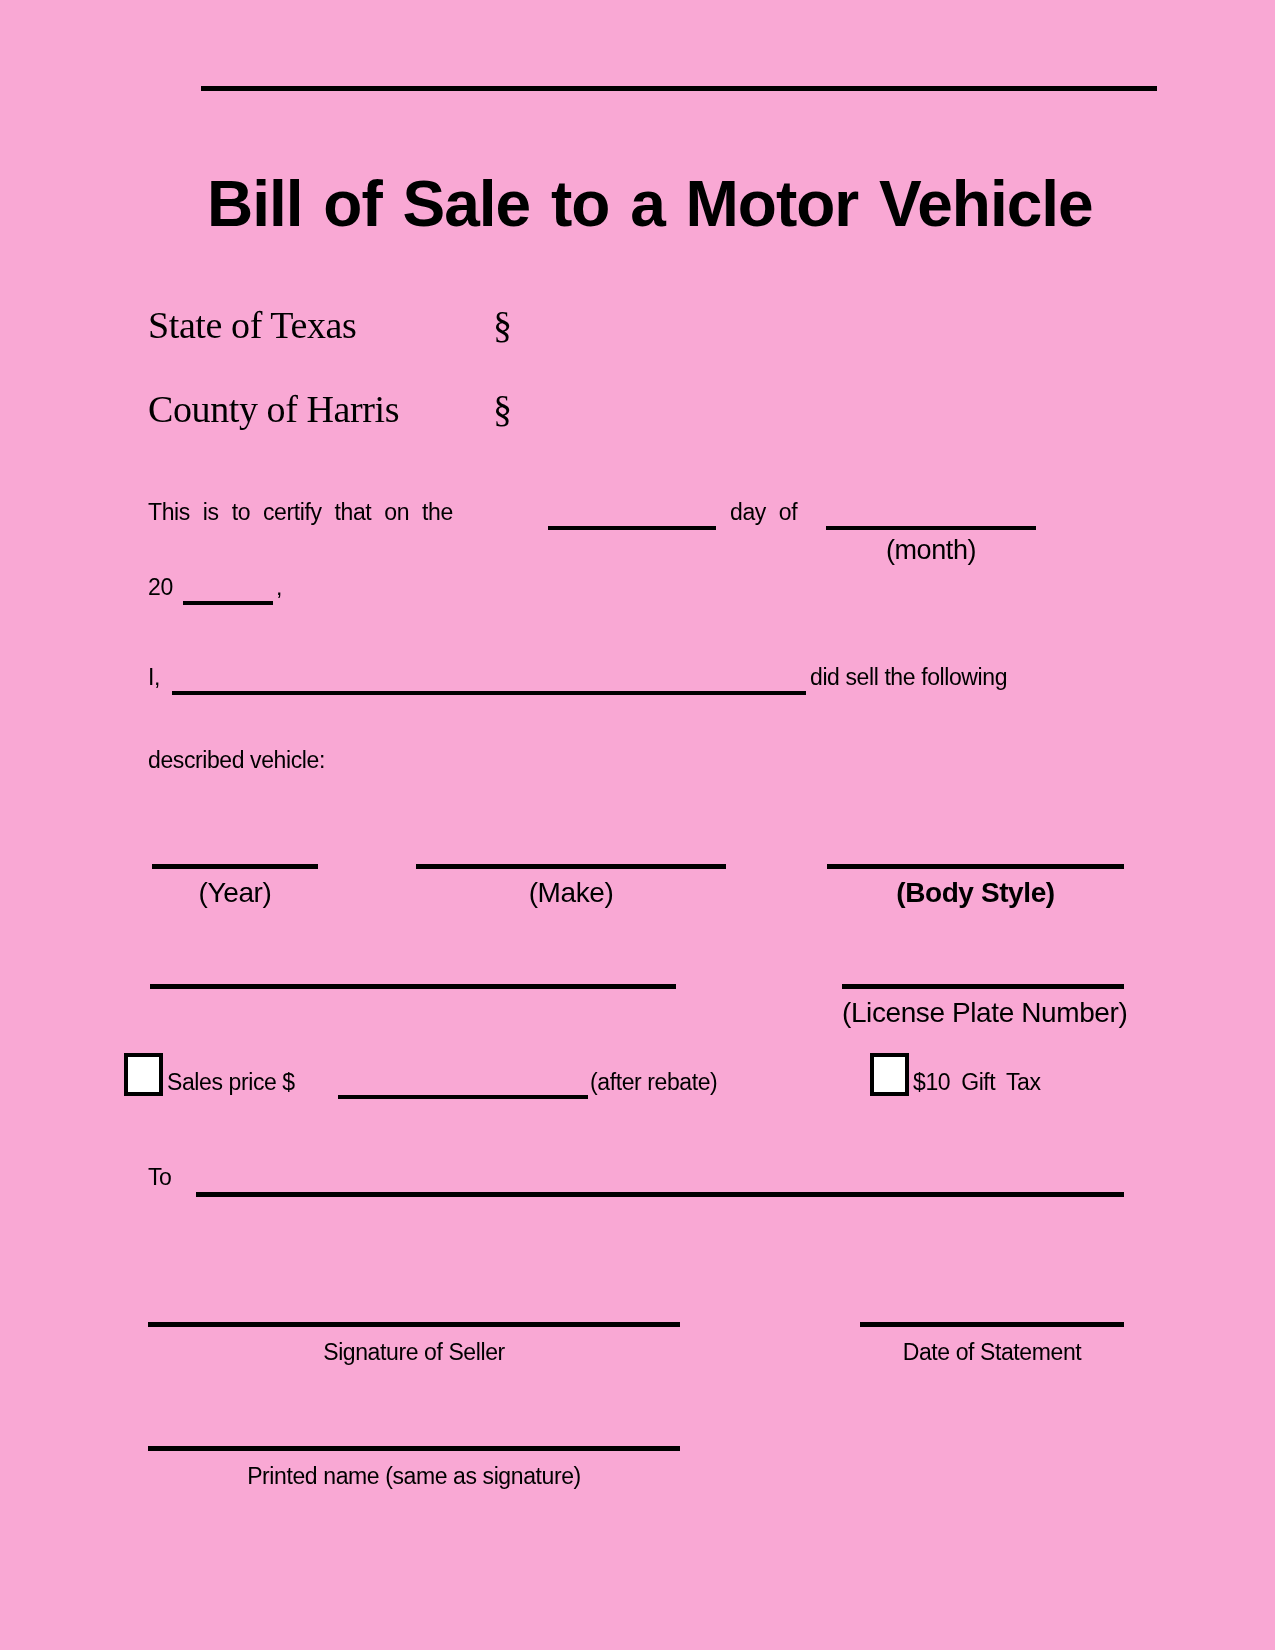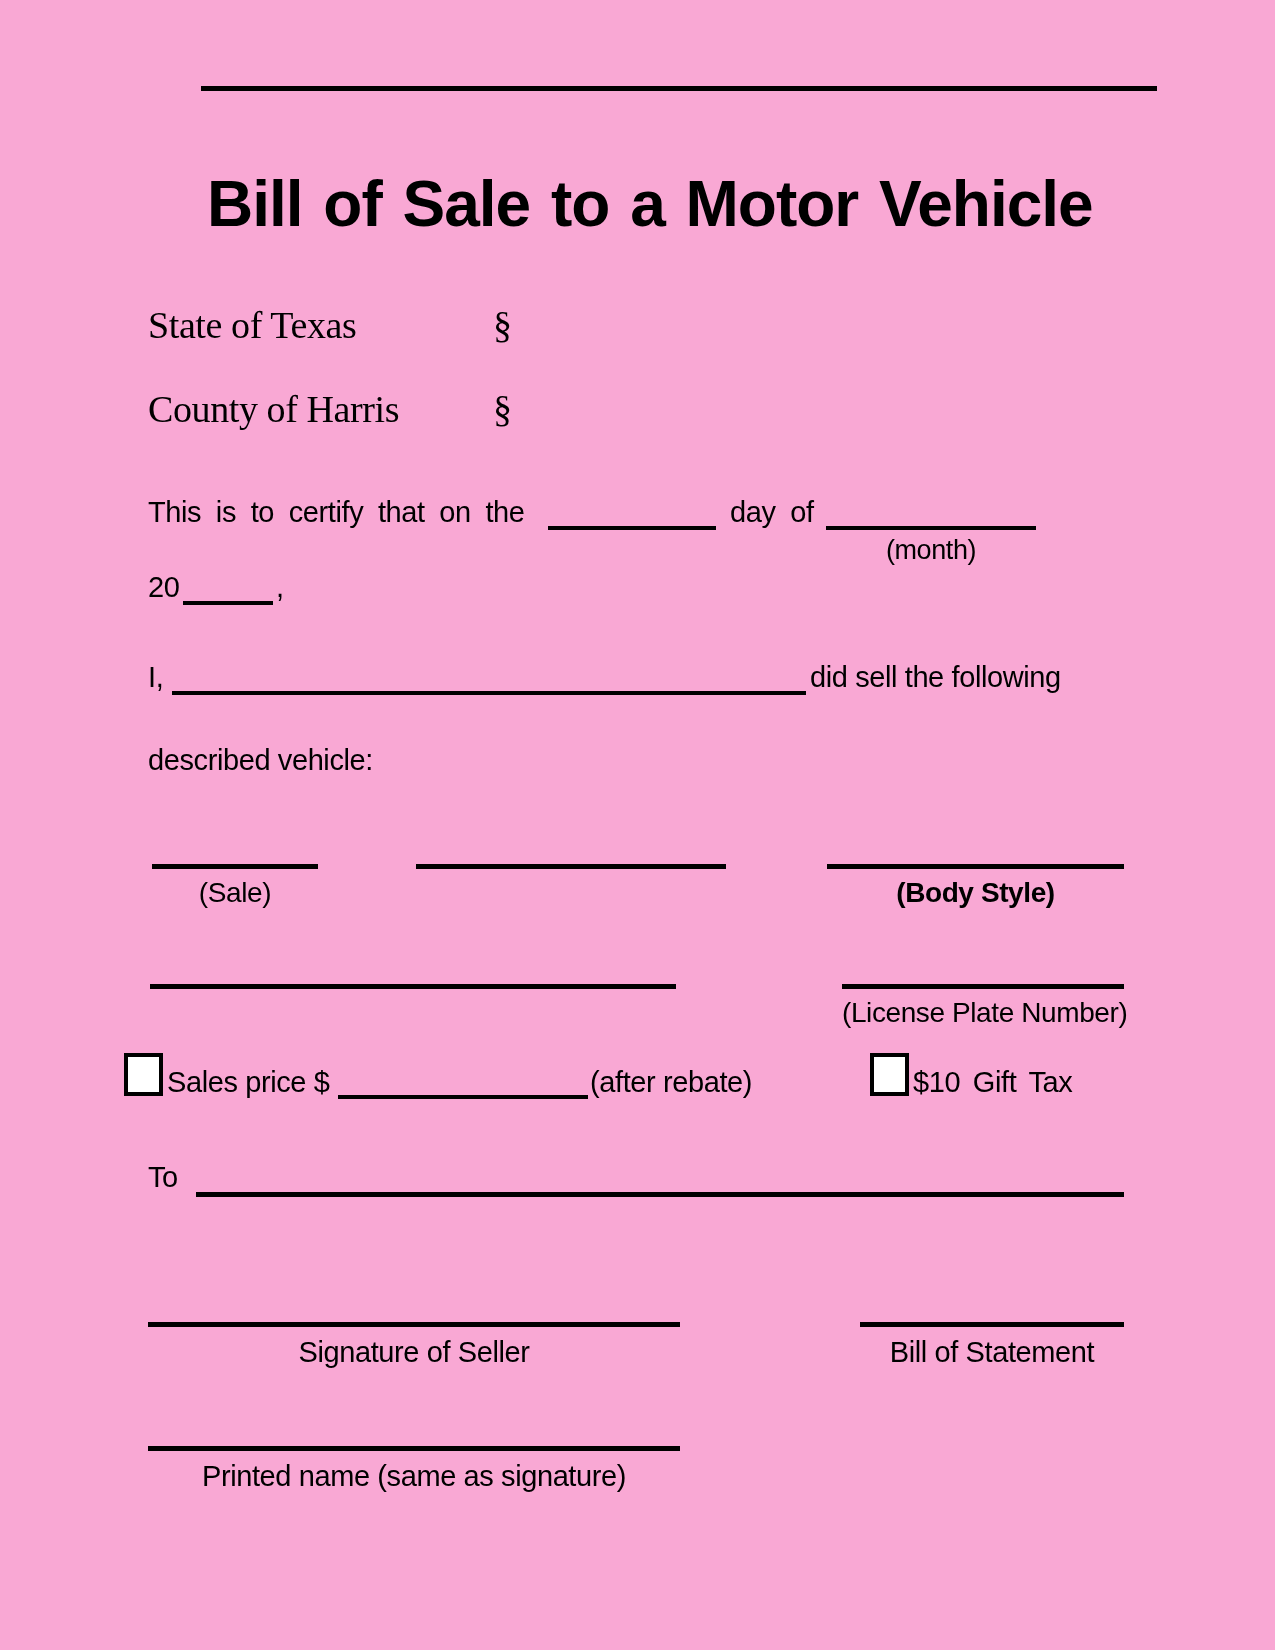--- a/index.html
+++ b/index.html
@@ -12,21 +12,21 @@
     overflow:hidden;
     letter-spacing:-0.4px;
   }
   .abs{position:absolute;white-space:nowrap;}
   .rule{position:absolute;background:#000000;}
   .title{
     font-size:64px;font-weight:bold;line-height:72px;
     letter-spacing:-1px;word-spacing:4px;
   }
   .h38{font-size:38px;line-height:46px;font-family:Liberation Serif, serif;}
-  .p29{font-size:29px;line-height:36px;}
+  .p29{font-size:23px;line-height:36px;}
   .lbl28{font-size:28px;line-height:34px;}
   .m27{font-size:27px;line-height:32px;}
   .ws6{word-spacing:7px;}
   .ws4{word-spacing:5px;}
   .center{text-align:center;white-space:nowrap;}
   .blank{position:absolute;background:#000000;height:4px;}
   .checkbox{
     position:absolute;width:39px;height:43px;
     border:4px solid #000000;box-sizing:border-box;
     background:#ffffff;
@@ -60,21 +60,22 @@
   <div class="abs p29" style="left:148px;top:659px;">I,</div>
   <div class="blank" style="left:172px;top:691px;width:634px;"></div>
   <div class="abs p29" style="left:810px;top:659px;">did sell the following</div>
 
   <div class="abs p29" style="left:148px;top:742px;">described vehicle:</div>
 
   <div class="rule" style="left:152px;top:864px;width:166px;height:5px;"></div>
   <div class="rule" style="left:416px;top:864px;width:310px;height:5px;"></div>
   <div class="rule" style="left:827px;top:864px;width:297px;height:5px;"></div>
 
-  <div class="abs lbl28 center" style="left:152px;top:876px;width:166px;">(Sale)</div>
+  <div class="abs lbl28 center" style="left:152px;top:876px;width:166px;">(Year)</div>
+  <div class="abs lbl28 center" style="left:416px;top:876px;width:310px;">(Make)</div>
   <div class="abs lbl28 center" style="left:827px;top:876px;width:297px;font-weight:bold;">(Body Style)</div>
 
   <div class="rule" style="left:150px;top:984px;width:526px;height:5px;"></div>
   <div class="rule" style="left:842px;top:984px;width:282px;height:5px;"></div>
 
   <div class="abs lbl28 center" style="left:842px;top:996px;width:282px;">(License Plate Number)</div>
 
   <div class="checkbox" style="left:124px;top:1053px;"></div>
   <div class="abs p29" style="left:167px;top:1064px;">Sales price $</div>
   <div class="blank" style="left:338px;top:1095px;width:250px;"></div>
@@ -83,18 +84,18 @@
   <div class="checkbox" style="left:870px;top:1053px;"></div>
   <div class="abs p29 ws4" style="left:913px;top:1064px;">$10 Gift Tax</div>
 
   <div class="abs p29" style="left:148px;top:1159px;">To</div>
   <div class="rule" style="left:196px;top:1192px;width:928px;height:5px;"></div>
 
   <div class="rule" style="left:148px;top:1322px;width:532px;height:5px;"></div>
   <div class="rule" style="left:860px;top:1322px;width:264px;height:5px;"></div>
 
   <div class="abs p29 center" style="left:148px;top:1334px;width:532px;">Signature of Seller</div>
-  <div class="abs p29 center" style="left:860px;top:1334px;width:264px;">Bill of Statement</div>
+  <div class="abs p29 center" style="left:860px;top:1334px;width:264px;">Date of Statement</div>
 
   <div class="rule" style="left:148px;top:1446px;width:532px;height:5px;"></div>
   <div class="abs p29 center" style="left:148px;top:1458px;width:532px;">Printed name (same as signature)</div>
 
 </div>
 
 </body></html>

